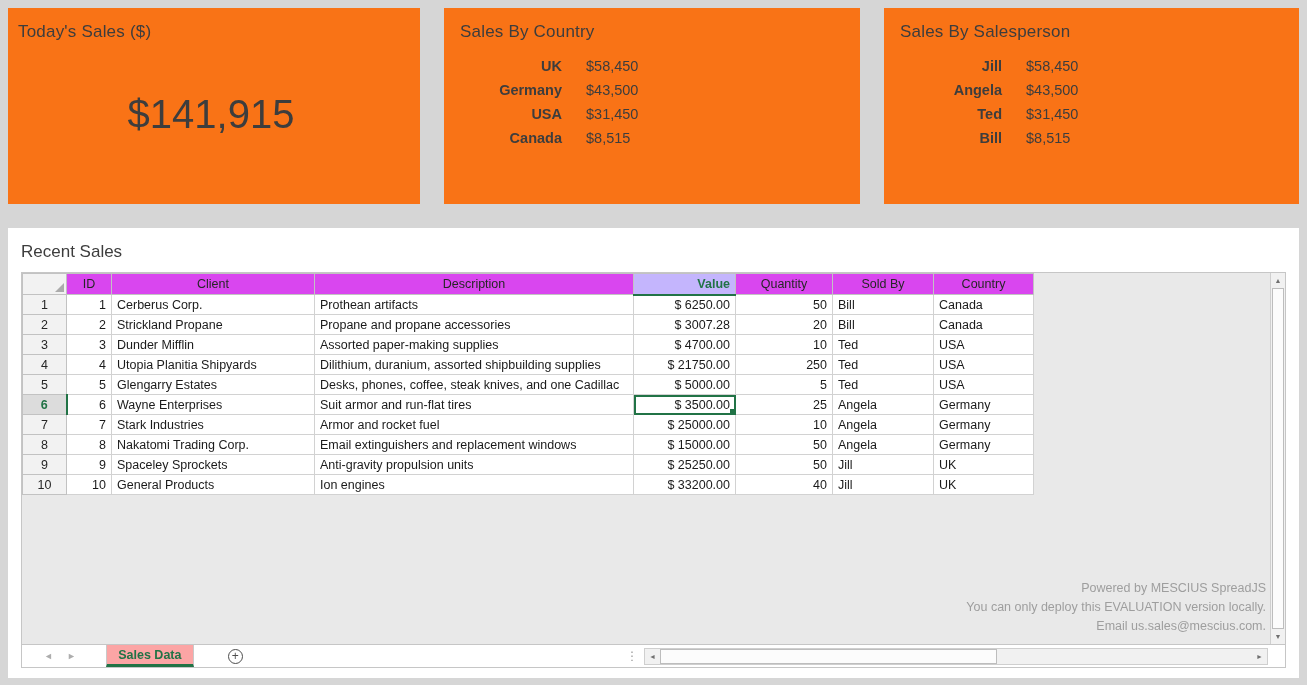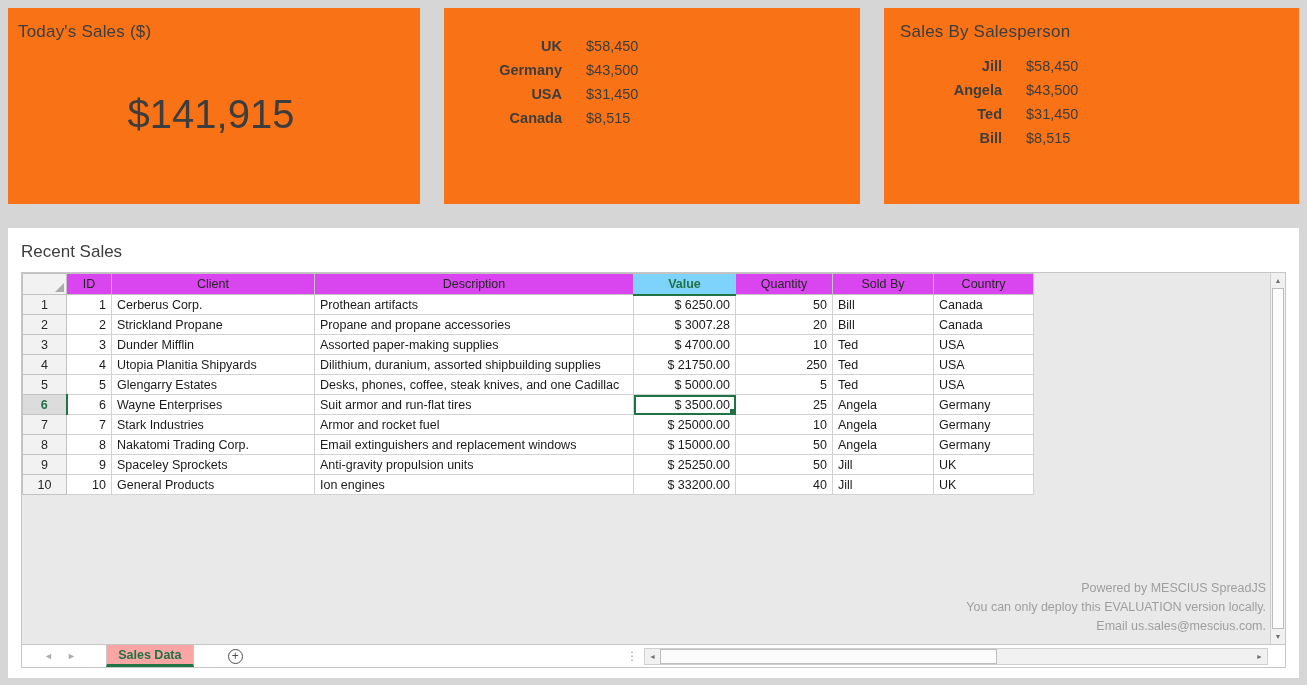--- a/index.html
+++ b/index.html
@@ -23,21 +23,21 @@
   table.grid{border-collapse:collapse;table-layout:fixed;font-size:12.5px;color:#1a1a1a;}
   .grid col.c-rowhdr{width:44px}.grid col.c-id{width:45px}.grid col.c-client{width:203px}
   .grid col.c-desc{width:319px}.grid col.c-value{width:102px}.grid col.c-qty{width:97px}
   .grid col.c-soldby{width:101px}.grid col.c-country{width:100px}
   .grid th,.grid td{border:1px solid #d2d2d2;height:20px;padding:0 5px;overflow:hidden;white-space:nowrap;font-weight:400;text-align:left;}
   .grid thead th{background:#d946ef;border-color:#c2c2c2;text-align:center;height:21px;color:#262626;}
   .grid td{background:#fff;}
   .grid .row-hdr{background:#f2f2f2;border-color:#c2c2c2;text-align:center;color:#262626;}
   .grid .corner{position:relative;background:#f2f2f2;border-color:#c2c2c2;}
   .grid .corner::after{content:"";position:absolute;right:2px;bottom:2px;border-left:9px solid transparent;border-bottom:9px solid #ababab;}
-  .grid thead th.active-col{background:#7dd3fc;color:#217346;font-weight:bold;border-bottom:2px solid #217346;}
+  .grid thead th.active-col{background:#c4b5fd;color:#217346;font-weight:bold;border-bottom:2px solid #217346;text-align:right;}
   .grid .row-hdr.active-row{background:#dcdcdc;color:#217346;border-right:2px solid #217346;font-weight:bold;}
   .grid .num{text-align:right;}
   .grid td.selected-cell{outline:2px solid #217346;outline-offset:-2px;position:relative;}
   .grid td.selected-cell::after{content:"";position:absolute;right:0;bottom:0;width:5px;height:5px;background:#217346;}
   .watermark{position:absolute;right:19px;bottom:8px;text-align:right;color:#9e9e9e;font-size:12.5px;line-height:19px;}
   .vscroll{position:absolute;top:0;right:0;bottom:0;width:15px;background:#f1f1f1;border-left:1px solid #cfcfcf;display:flex;flex-direction:column;}
   .vs-btn{height:15px;flex:0 0 auto;display:flex;align-items:center;justify-content:center;font-size:7px;color:#6f6f6f;}
   .vs-thumb{flex:1;margin:0 1px;background:#fcfcfc;border:1px solid #bdbdbd;}
   .tabstrip{height:23px;display:flex;align-items:center;background:#fff;border:1px solid #c6c6c6;border-top:none;}
   .nav-arrow{color:#adadad;font-size:9px;margin-left:14px;cursor:default;}
@@ -55,20 +55,21 @@
 <body>
 
 <div class="page">
 
   <div class="cards-row">
     <section class="card card-today">
       <h2 class="card-title">Today's Sales ($)</h2>
       <div class="big-value">$141,915</div>
     </section>
     <section class="card card-country">
+      <h2 class="card-title">Sales By Country</h2>
       <div class="kv-list" id="country-list">
           <div class="kv-row">
             <span class="kv-label">UK</span>
             <span class="kv-value">$58,450</span>
           </div>
           <div class="kv-row">
             <span class="kv-label">Germany</span>
             <span class="kv-value">$43,500</span>
           </div>
           <div class="kv-row">

